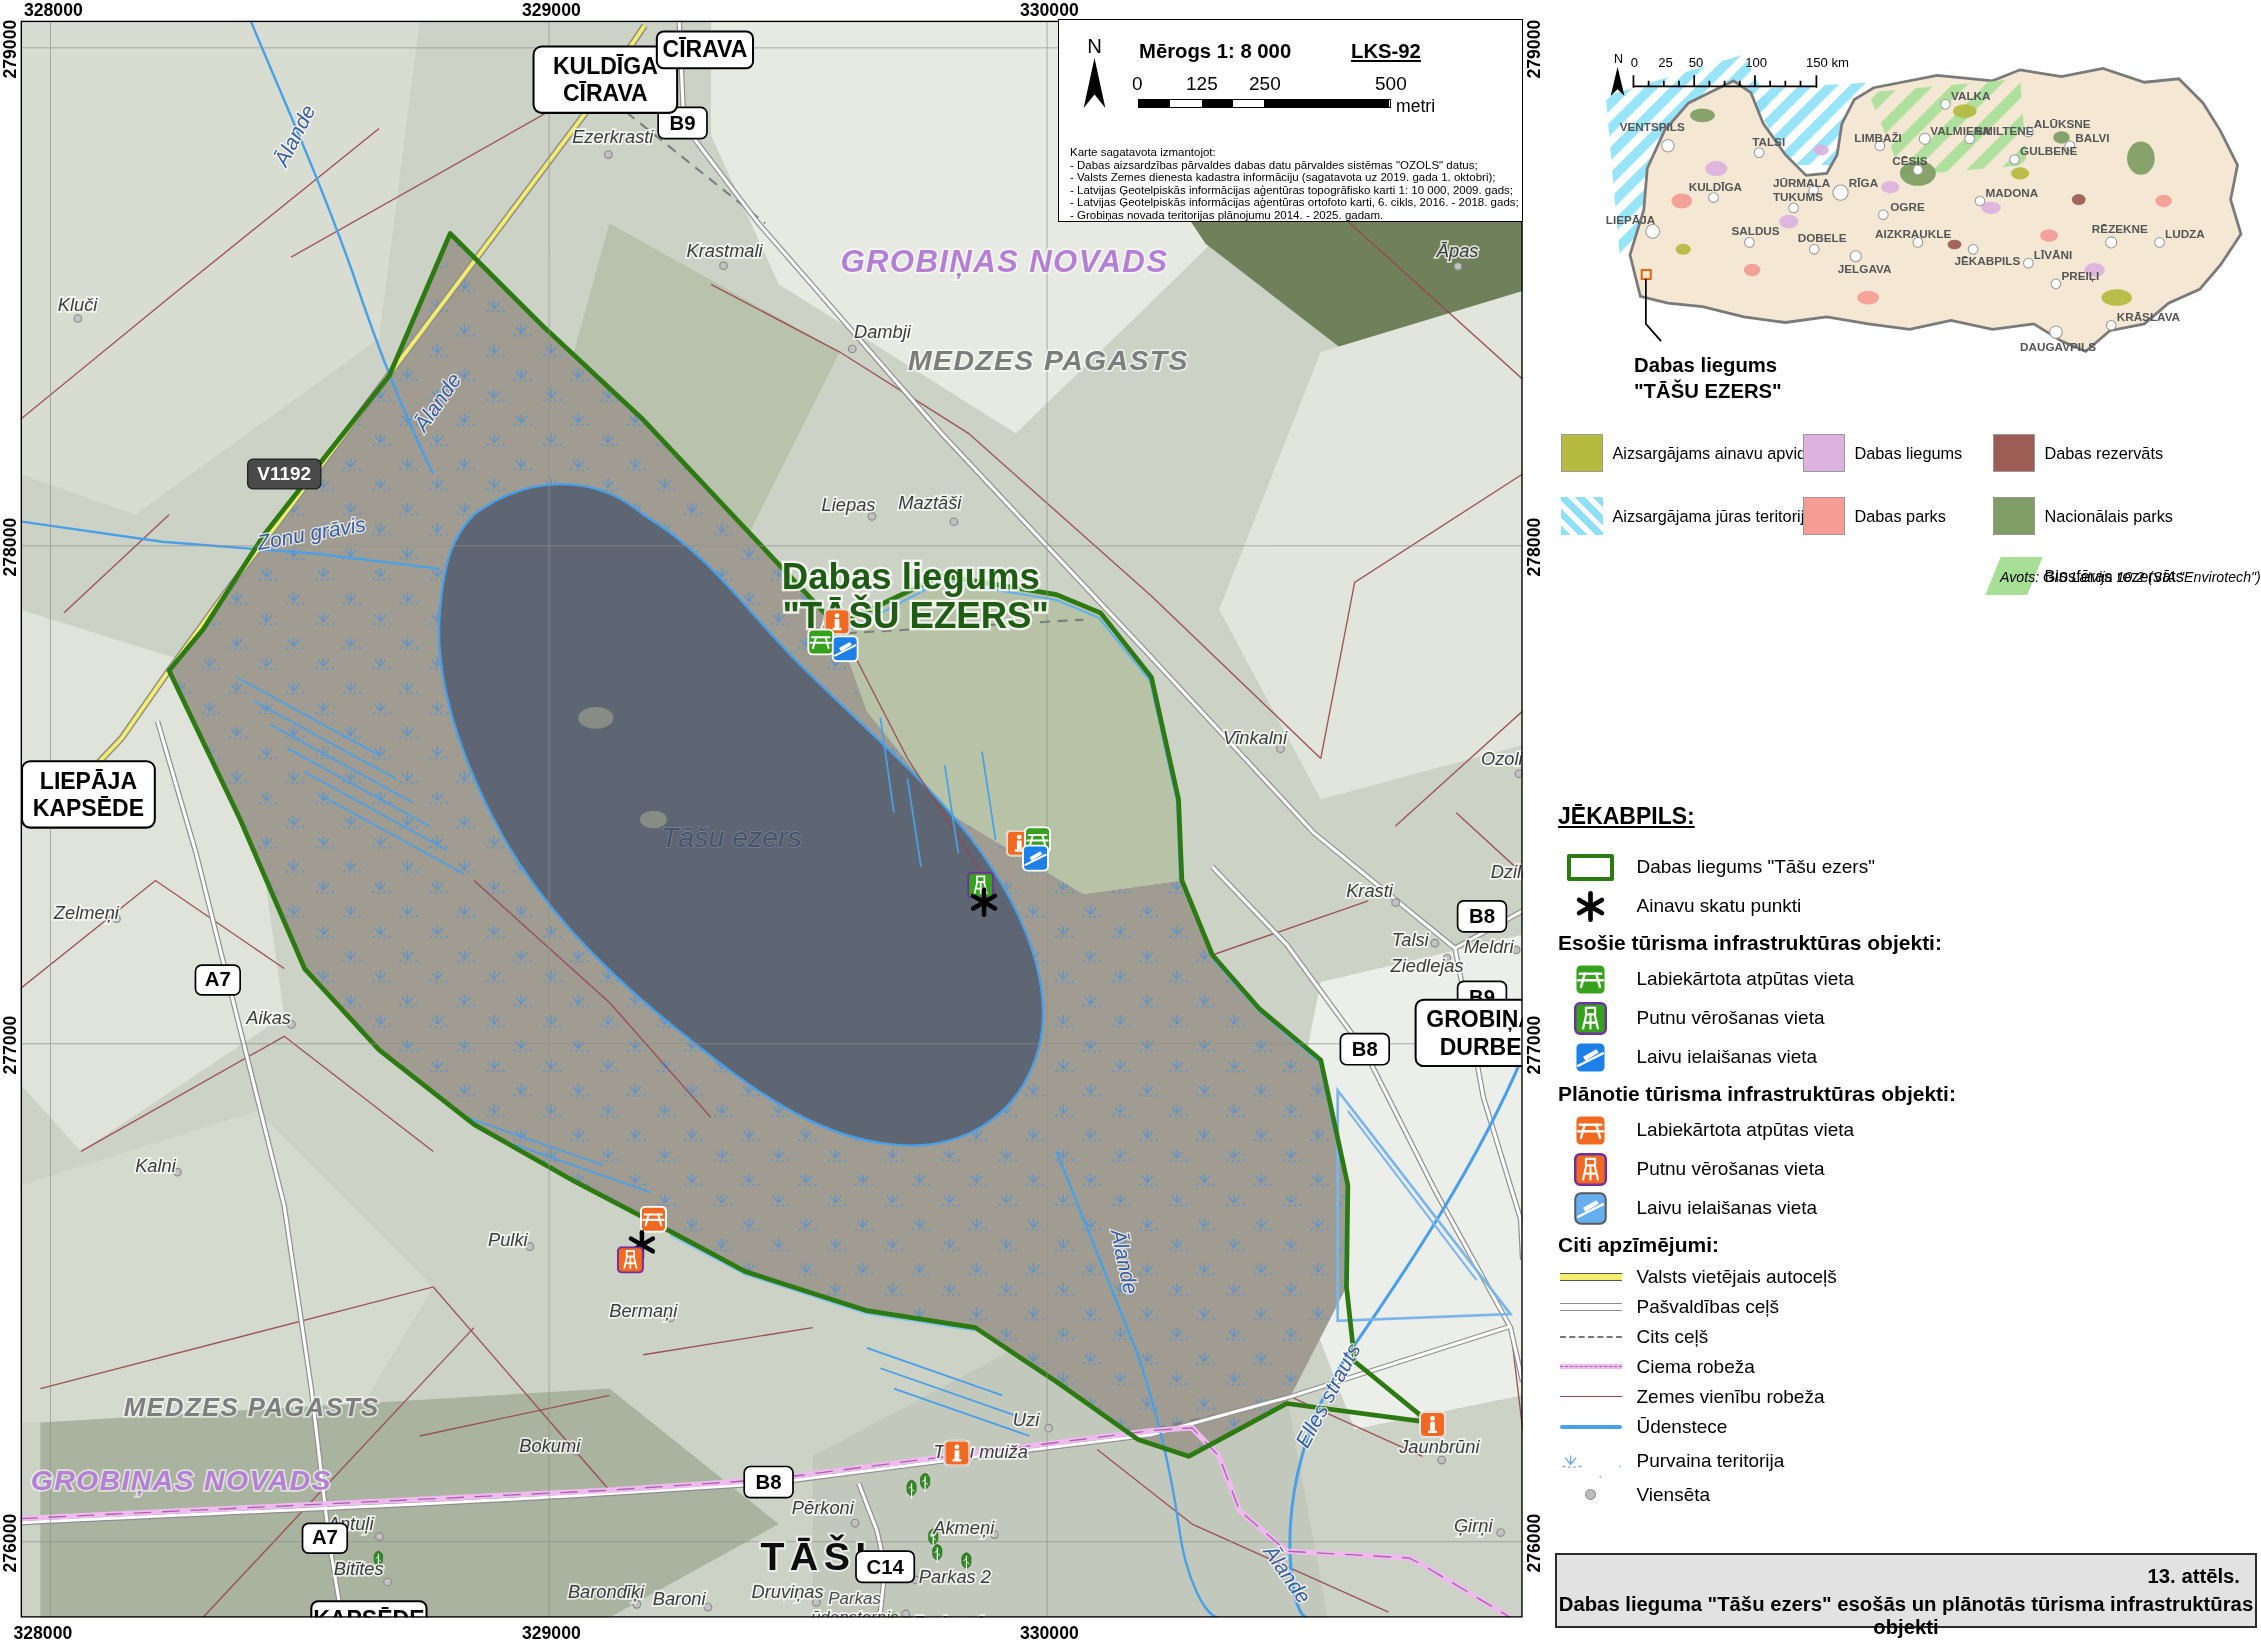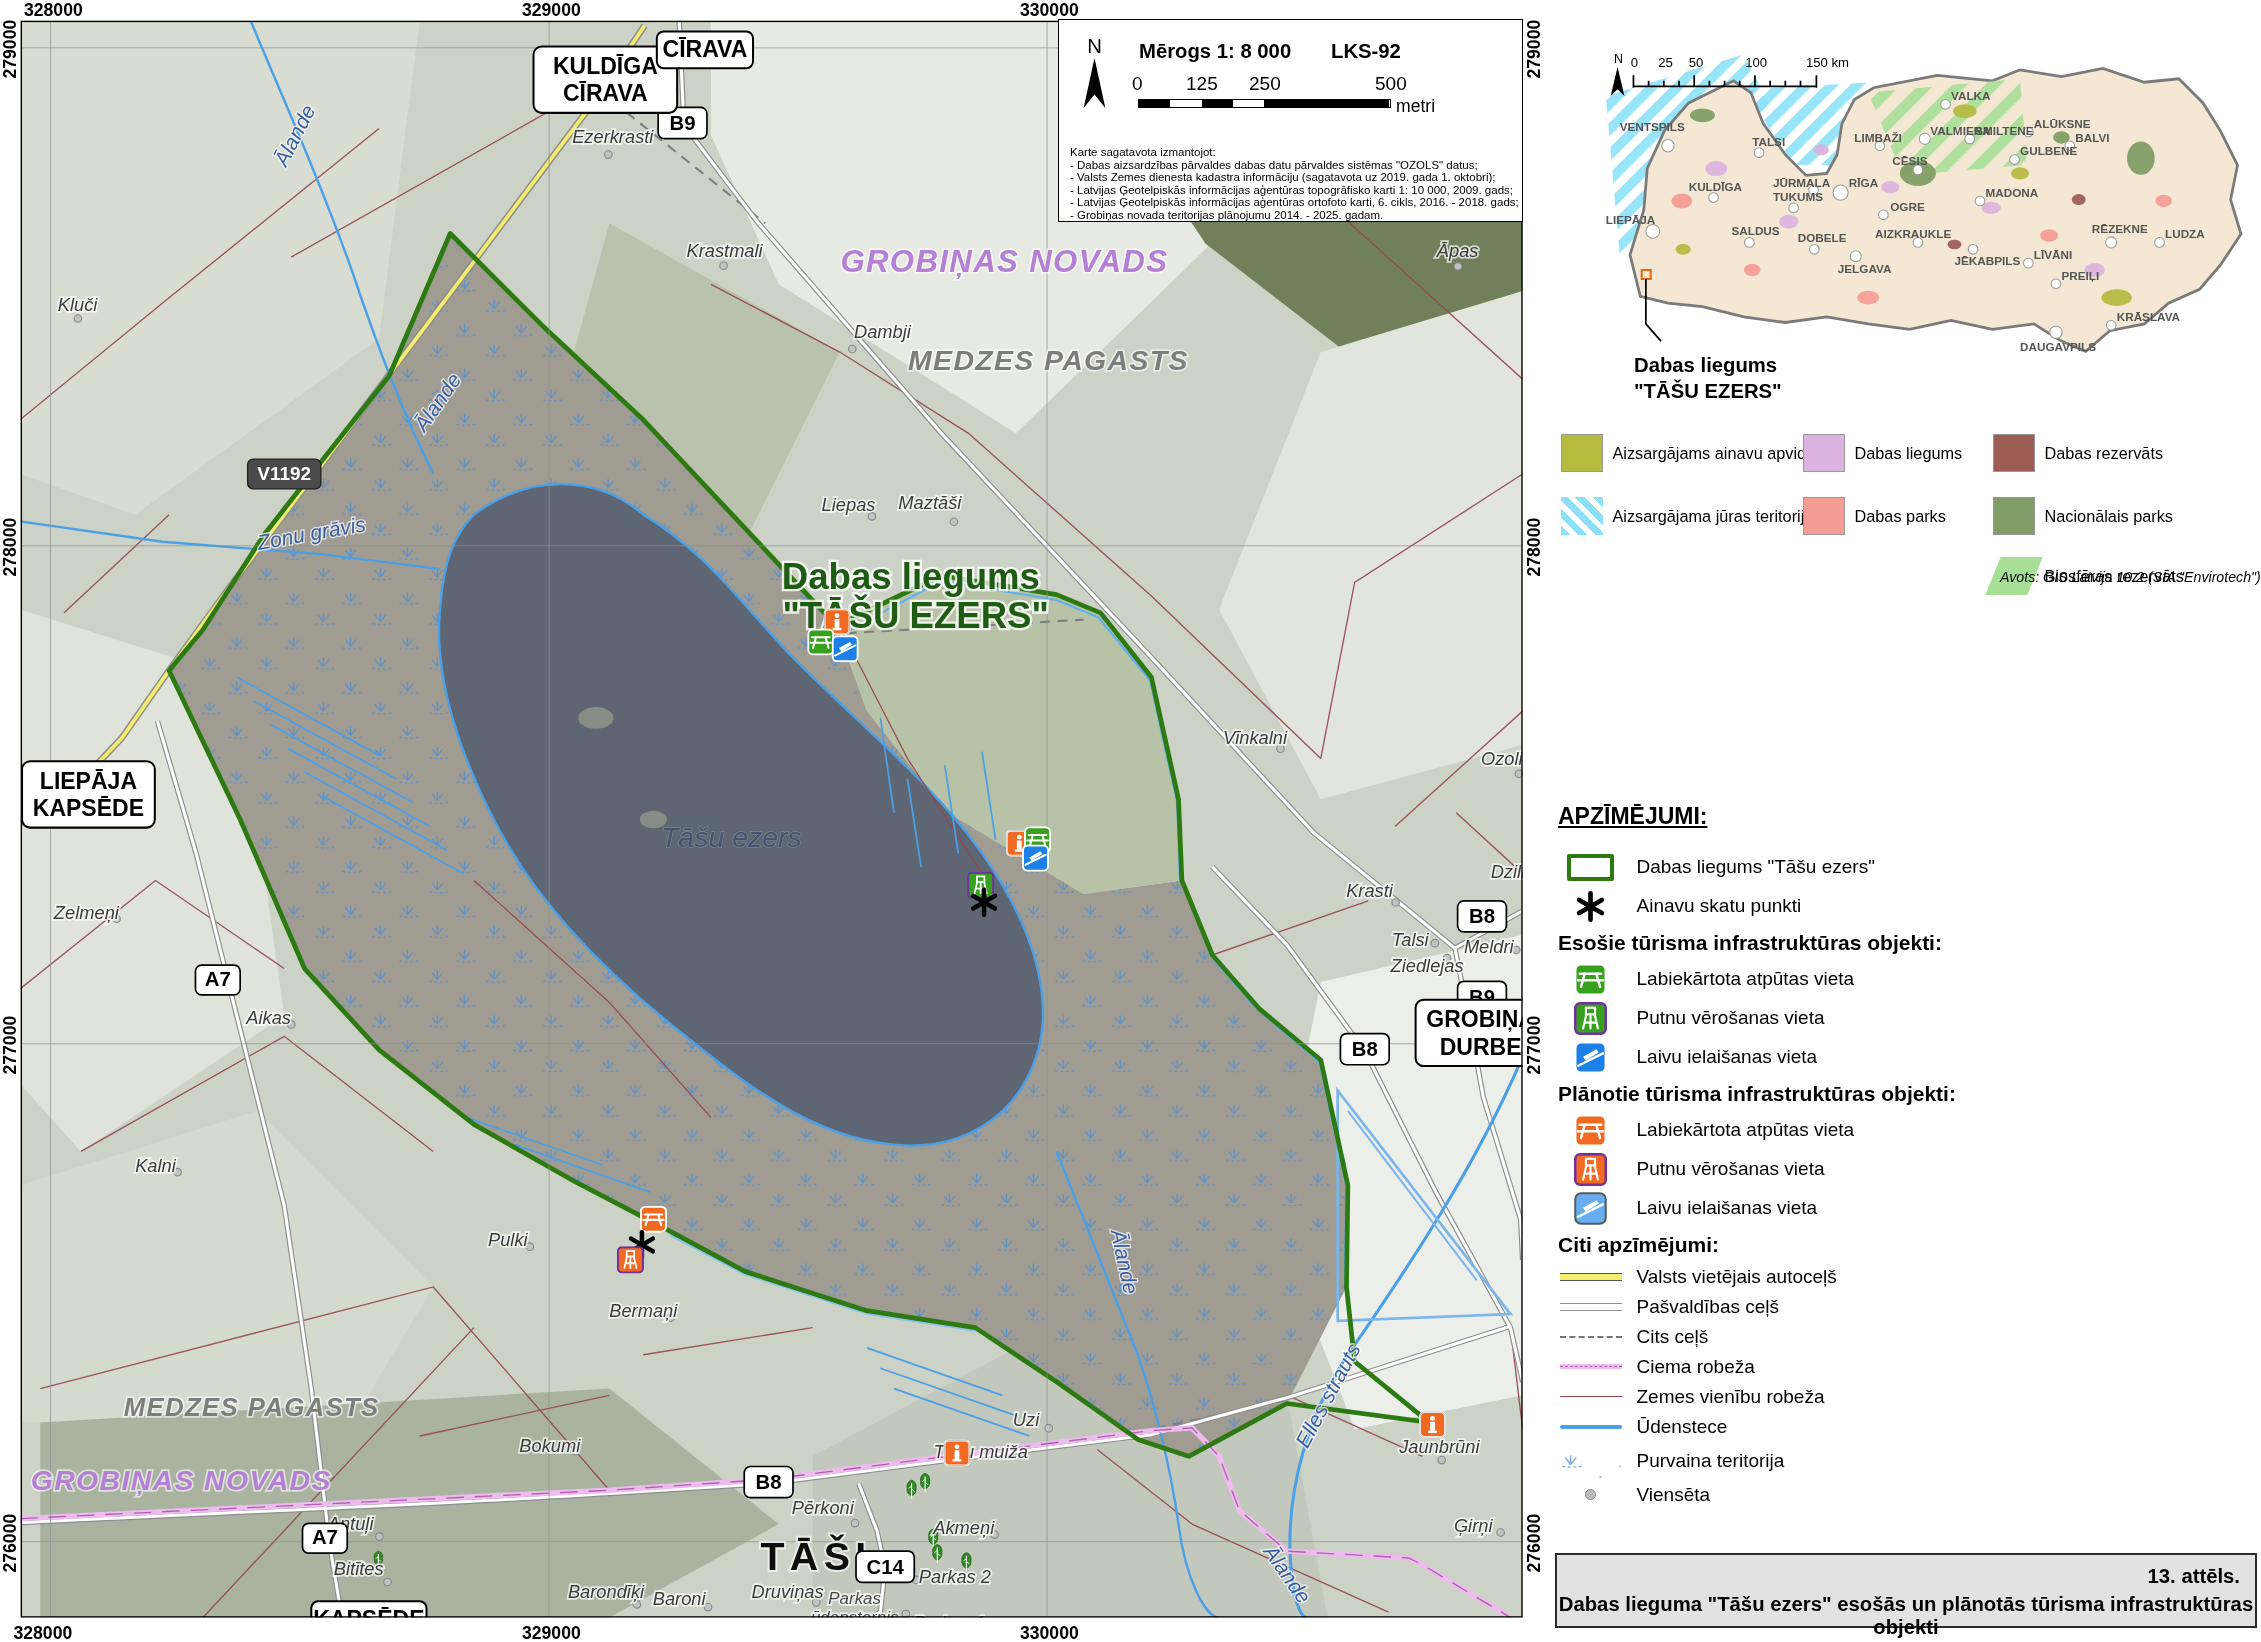--- a/index.html
+++ b/index.html
@@ -18,21 +18,21 @@
   .area-g{font-style:italic;font-weight:bold;font-size:42px;fill:#7d7d7d;paint-order:stroke;stroke:#ffffff;stroke-width:5px;stroke-opacity:.6;text-anchor:middle;letter-spacing:2px;}
   .ttl{font-weight:bold;font-size:54px;fill:#1e5c14;paint-order:stroke;stroke:#ffffff;stroke-width:7px;stroke-opacity:.8;text-anchor:middle;}
   .lkl{font-style:italic;font-size:42px;fill:#46536e;text-anchor:middle;paint-order:stroke;stroke:#aab2c0;stroke-width:2px;stroke-opacity:.4;}
   .big{font-weight:bold;font-size:58px;fill:#0d0d0d;letter-spacing:8px;text-anchor:middle;paint-order:stroke;stroke:#ffffff;stroke-width:6px;stroke-opacity:.6;}
   .bdgt{font-weight:bold;font-size:30px;fill:#000;text-anchor:middle;}
   .bdgtw{font-weight:bold;font-size:28px;fill:#fff;text-anchor:middle;}
   .sgn{font-weight:bold;font-size:34px;fill:#000;text-anchor:middle;}
   
   .scalebox{position:absolute;left:1058px;top:19px;width:463px;height:201px;background:#fff;border:1.4px solid #000;}
   .sb-title{position:absolute;left:80px;top:20.3px;font:bold 20.3px "Liberation Sans",sans-serif;}
-  .sb-crs{position:absolute;left:272px;top:20.3px;font:bold 20.3px "Liberation Sans",sans-serif;}
+  .sb-crs{position:absolute;left:292px;top:20.3px;font:bold 20.3px "Liberation Sans",sans-serif;text-decoration:underline;}
   .sb-tick{position:absolute;top:53px;font:19px "Liberation Sans",sans-serif;}
   .sb-bar{position:absolute;left:79px;top:79px;width:253px;height:8.8px;border:1.4px solid #000;box-sizing:border-box;background:#fff;}
   .sb-seg{position:absolute;top:0;height:100%;background:#000;}
   .sb-unit{position:absolute;left:337px;top:76px;font:17.6px "Liberation Sans",sans-serif;}
   .sb-src{position:absolute;left:11px;top:126px;font:11.5px "Liberation Sans",sans-serif;line-height:12.5px;color:#000;}
   
   .callout{position:absolute;left:1634px;top:352px;width:244px;font:bold 20.3px "Liberation Sans",sans-serif;line-height:26px;}
   .ins-src{position:absolute;left:2000px;top:569px;font:italic 14.2px "Liberation Sans",sans-serif;}
   .ins-it{position:absolute;display:flex;align-items:center;gap:9.5px;}
   .ins-sw{width:42px;height:38px;border:0.7px solid #999;box-sizing:border-box;flex:none;}
@@ -680,21 +680,21 @@
       <span class="ins-lb">Nacionālais parks</span>
     </div>
     <div class="ins-it" style="left:1993px;top:557px">
       <span class="ins-sw" style="background:#a8df97;border:none;transform:skewX(-22deg)"></span>
       <span class="ins-lb">Biosfēras rezervāts</span>
     </div>
   </div>
   <div class="ins-src">Avots: GIS Latvija 10.2 (SIA "Envirotech")</div>
 
   <div class="legend">
-    <div class="lg-title">APZĪMĒJUMI:</div>
+    <div class="lg-title">JĒKABPILS:</div>
 
     <div class="lg-row">
       <span class="lg-ic">
           <span class="sw-boundary"></span>
         </span>
       <span class="lg-lb">Dabas liegums "Tāšu ezers"</span>
     </div>
     <div class="lg-row">
       <span class="lg-ic">
           <svg width="31" height="31" viewBox="0 0 40 40">

